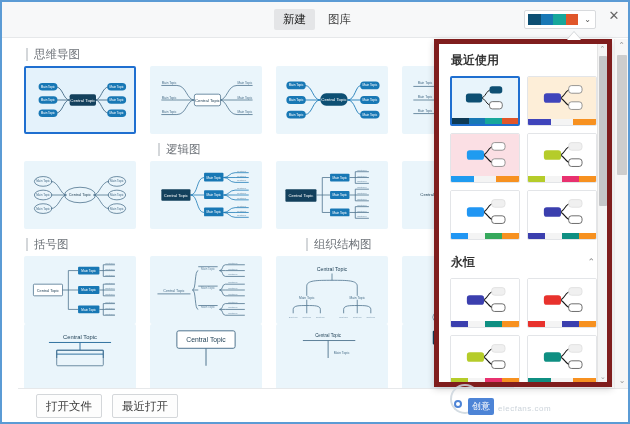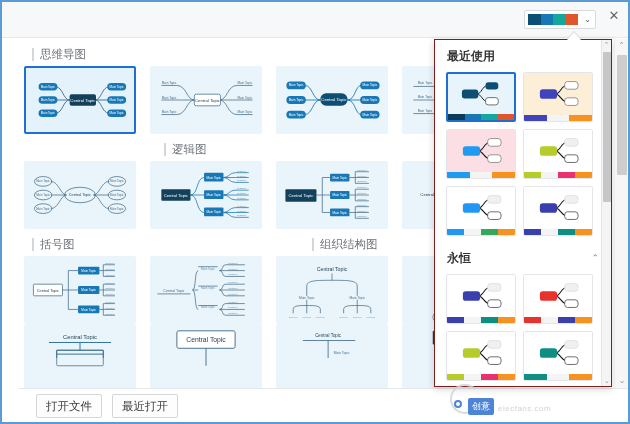--- a/index.html
+++ b/index.html
@@ -82,21 +82,21 @@
     border:1px solid transparent;
     border-radius:2px;
     position:relative;
     cursor:pointer;
     overflow:hidden;
     flex:0 0 112px;
   }
   .card.sel { border:2px solid #1f6fd0; background:#e4f2fb; }
   .card svg { display:block; width:100%; height:100%; }
   
-  .title-row { display:flex; padding-left:8px; }
+  .title-row { display:flex; padding-left:2px; }
   .title-row .section-title { width:126px; margin-left:22px; }
   .title-row .section-title.col3 { margin-left:28px; }
   .title-row .spacer { width:126px; }
   
   #footer {
     position:absolute; left:0; bottom:0; width:626px; height:34px;
     background:#ffffff;
     border-top:1px solid #e6e8ea;
     display:flex; align-items:center; padding-left:18px; gap:10px;margin-left:16px;
   }
@@ -108,21 +108,21 @@
     color:#3a3a3a;
     padding:4px 9px;
     cursor:pointer;
     line-height:14px;
   }
   
   #panel {
     position:absolute; right:16px; top:37px;
     width:178px; height:348px;
     background:#ffffff;
-    border:1px solid #7f1d1d;
+    border:5px solid #7f1d1d;
     box-shadow:0 2px 7px rgba(0,0,0,.18);
     overflow:hidden;
     z-index:5;
   }
   #panel-arrow {
     position:absolute; right:47px; top:30px;
     width:0;height:0;
     border-left:7px solid transparent;
     border-right:7px solid transparent;
     border-bottom:8px solid #ffffff;
@@ -218,20 +218,24 @@
     position:absolute; left:10px; top:24px;
     width:8px;height:8px;border:2px solid #2f6fd0;border-radius:50%;
   }
 </style>
 </head>
 <body>
 
 <div id="app">
 
   <div id="header">
+    <div id="tabs">
+      <div class="tab active">新建</div>
+      <div class="tab">图库</div>
+    </div>
 
     <div id="theme-btn">
       <div id="theme-swatch">
         <span style="background:#0d4f73"></span>
         <span style="background:#1878b5"></span>
         <span style="background:#16a79b"></span>
         <span style="background:#e0562a"></span>
       </div>
       <div id="theme-chev">⌄</div>
     </div>

